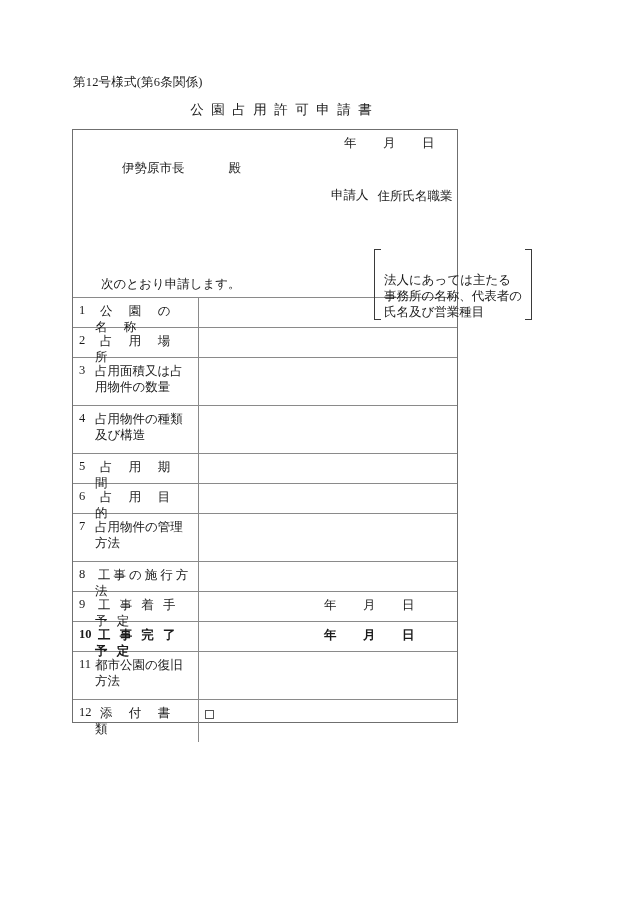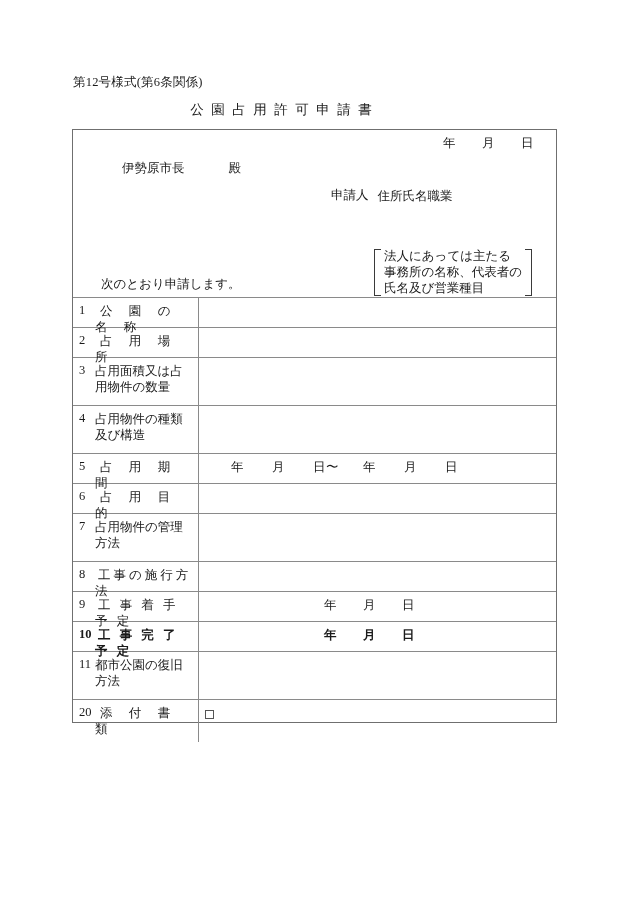--- a/index.html
+++ b/index.html
@@ -44,21 +44,21 @@
     letter-spacing: 7.5px;
     text-indent: 7.5px;
     white-space: nowrap;
   }
 
   
   .frame {
     position: absolute;
     left: 72px;
     top: 129px;
-    width: 485px;
+    width: 386px;
     height: 594px;
     border: 1px solid #6f6f6f;
     box-sizing: border-box;
   }
 
   
   .header-area {
     position: relative;
     height: 168px;
     border-bottom: 1px solid #8a8a8a;
@@ -116,20 +116,21 @@
     border-top: 1px solid #3a3a3a;
     border-bottom: 1px solid #3a3a3a;
   }
   .brk-l { border-left: 1px solid #3a3a3a; }
   .brk-r { border-right: 1px solid #3a3a3a; }
   .corp-lines {
     display: flex;
     flex-direction: column;
     line-height: 1.26;
     padding: 0 3px;
+    margin-top: 24px;
   }
 
   .intro {
     position: absolute;
     left: 28px;
     bottom: 4px;
     font-size: 12.5px;
     white-space: nowrap;
   }
 
@@ -285,23 +286,20 @@
             <span class="labtext"><span>占用物件の種類</span><br><span>及び構造</span></span>
           </div>
         <div class="val"></div>
       </div>
 
       <div class="row r5">
         <div class="lab">
             <span class="num">5</span>
             <span class="labtext spaced">占 用 期 間</span>
           </div>
-        <div class="val">
-          <span class="period"><span>年</span><span class="g"></span><span>月</span><span class="g"></span><span>日〜</span><span class="g2"></span><span>年</span><span class="g"></span><span>月</span><span class="g"></span><span>日</span></span>
-        </div>
       </div>
 
       <div class="row r6">
         <div class="lab">
             <span class="num">6</span>
             <span class="labtext spaced">占 用 目 的</span>
           </div>
         <div class="val"></div>
       </div>
 
@@ -344,21 +342,21 @@
       <div class="row r11">
         <div class="lab">
             <span class="num">11</span>
             <span class="labtext"><span>都市公園の復旧</span><br><span>方法</span></span>
           </div>
         <div class="val"></div>
       </div>
 
       <div class="row r12 last">
         <div class="lab">
-            <span class="num">20</span>
+            <span class="num">12</span>
             <span class="labtext spaced">添 付 書 類</span>
           </div>
         <div class="val"><span class="chk"></span></div>
       </div>
 
     </div>
   </div>
 </div>
 
 </body></html>

